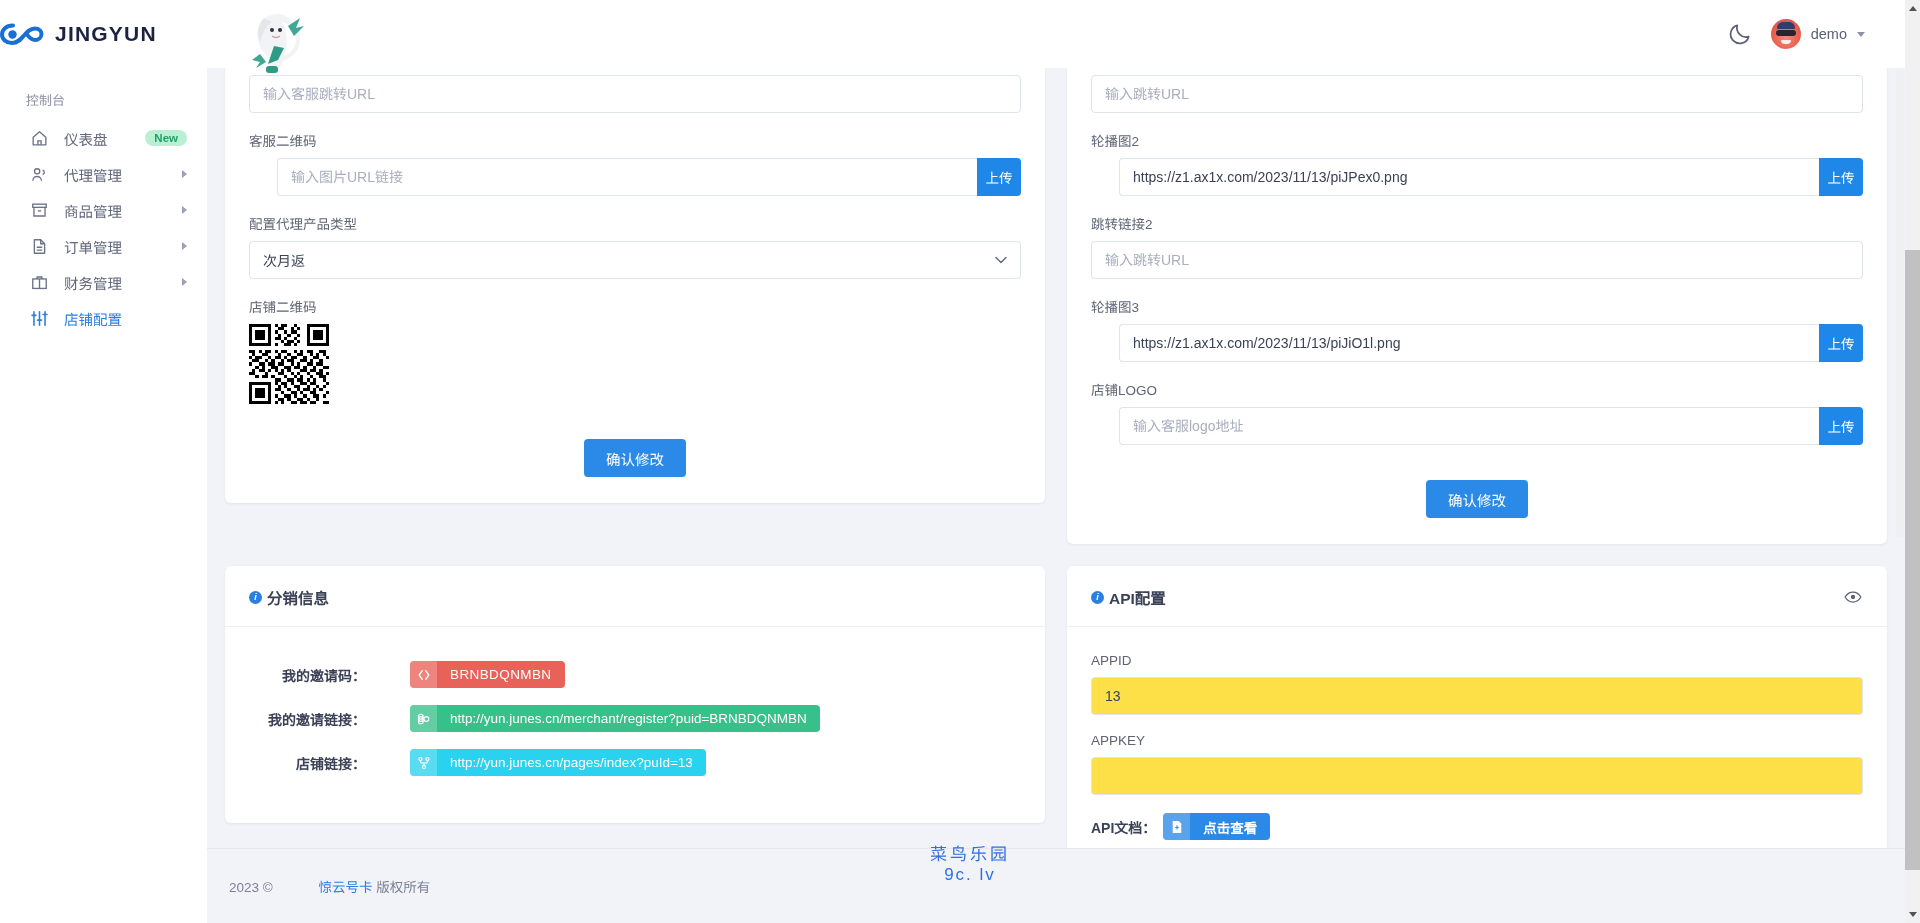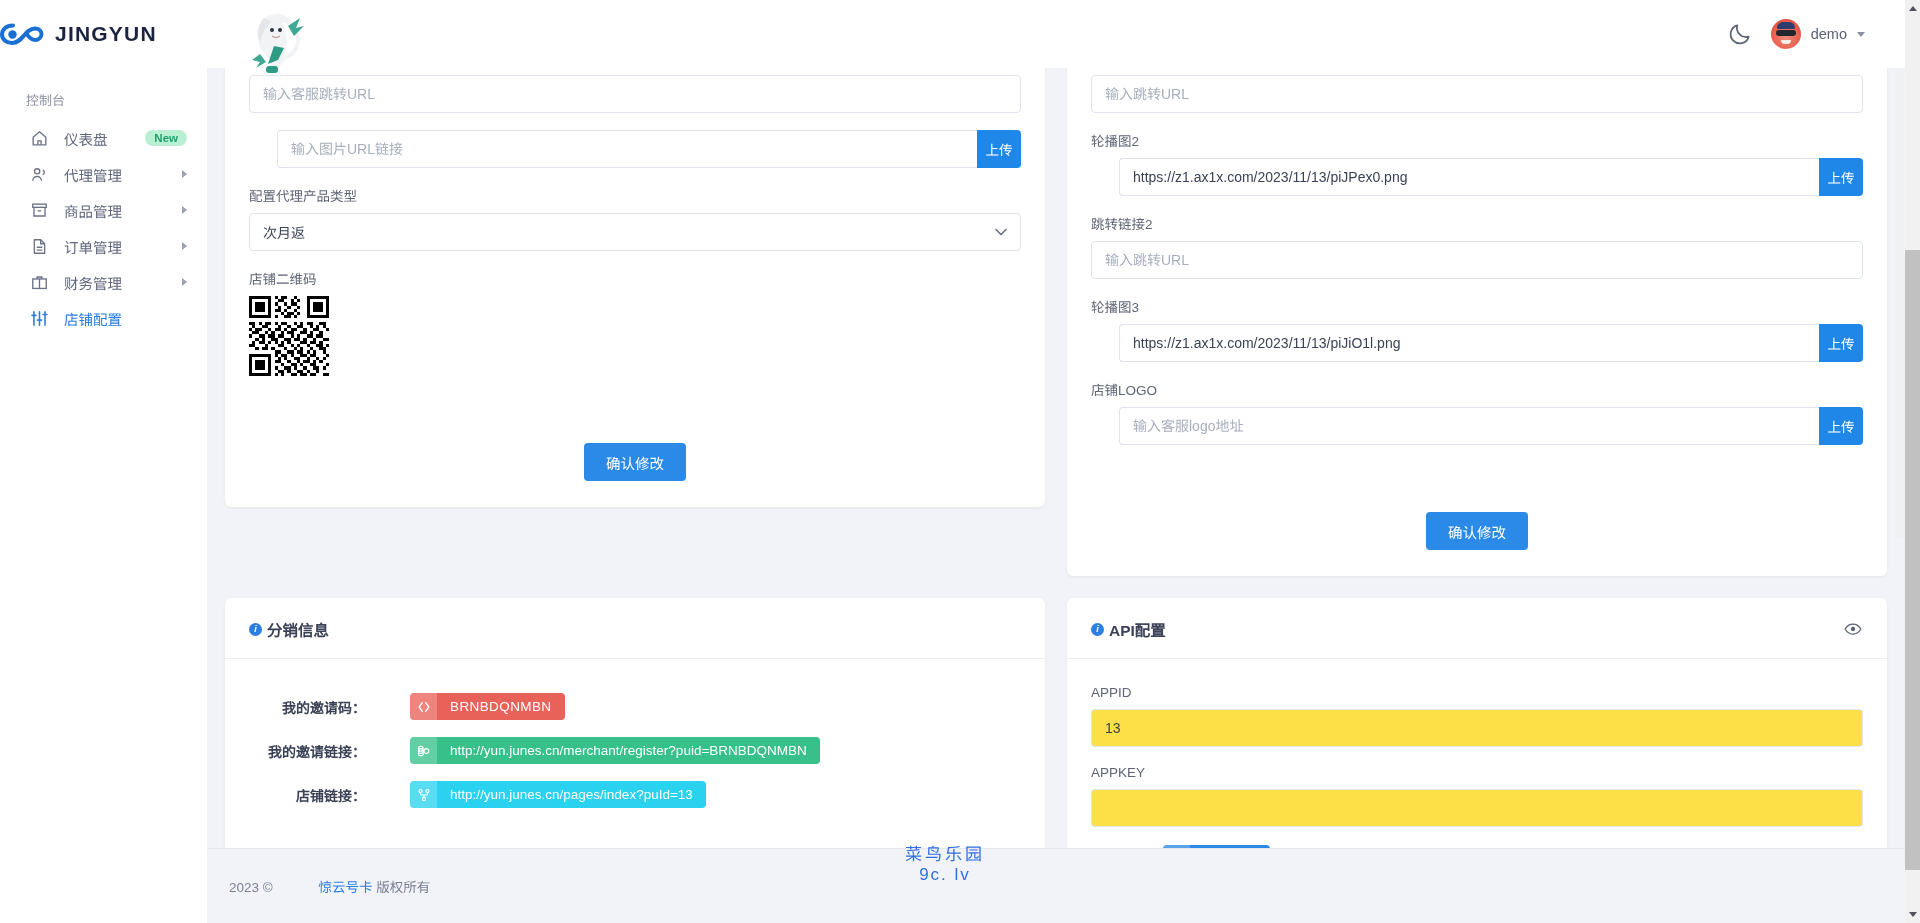--- a/index.html
+++ b/index.html
@@ -155,21 +155,20 @@
   .select-wrap .inp { padding-right: 34px; }
   .sel-caret {
     position: absolute; right: 14px; top: 50%; transform: translateY(-50%);
     pointer-events: none; width: 12px; height: 8px;
   }
   .submit-row { display: flex; justify-content: center; padding-top: 18px; }
   .primary-btn {
     background: #2b8ae8; color: #fff; border: none; border-radius: 4px;
     padding: 0 22px; height: 38px; font-size: 14.5px; cursor: pointer;
     font-family: "Liberation Sans", "DejaVu Sans", sans-serif;
-    margin-top: 32px;
   }
 
   
   .dist-body { padding: 34px 24px 30px 24px; }
   .dist-row { display: flex; align-items: center; margin-bottom: 17px; gap: 37px; }
   .dist-label {
     width: 124px; flex: none; text-align: right;
     font-size: 14px; color: #3b4257; font-weight: bold;
     padding-right: 7px;
   }
@@ -217,21 +216,21 @@
     width: 1698px; height: 75px;
     background: #f2f3f8;
     border-top: 1px solid #e6e8ef;
     display: flex; align-items: center; padding-left: 22px;
   }
   .footer-text { font-size: 13.5px; color: #7b8194; }
   .footer-text b { color: #2b7fe0; font-weight: normal; margin-left: 42px; }
 
   
   .watermark {
-    position: absolute; left: 905px; top: 845px;
+    position: absolute; left: 930px; top: 845px;
     text-align: center; color: #2f6fe0; pointer-events: none;
     z-index: 50; line-height: 1.15;
   }
   .wm1 { font-size: 17px; letter-spacing: 3px; }
   .wm2 { font-size: 17px; letter-spacing: 2px; }
 
   
   .vscroll {
     position: absolute; right: 0; top: 0; width: 15px; height: 923px;
     background: #f1f1f1; z-index: 70;
@@ -383,20 +382,21 @@
 
       <div class="card" style="padding-top:262px;">
         <div class="card-body" style="padding-top:0;">
           <div class="field">
             <div class="ctrl">
               <input class="inp" type="text" value="" placeholder="输入客服跳转URL" style="">
             </div>
           </div>
 
           <div class="field">
+            <span class="field-label">客服二维码</span>
             <div class="ctrl has-btn">
               <input class="inp" type="text" value="" placeholder="输入图片URL链接" style="">
               <button class="up-btn">上传</button>
             </div>
           </div>
 
           <div class="field">
             <span class="field-label">配置代理产品类型</span>
             <div class="ctrl select-wrap">
               <input class="inp" type="text" readonly="" value="次月返" style="">

